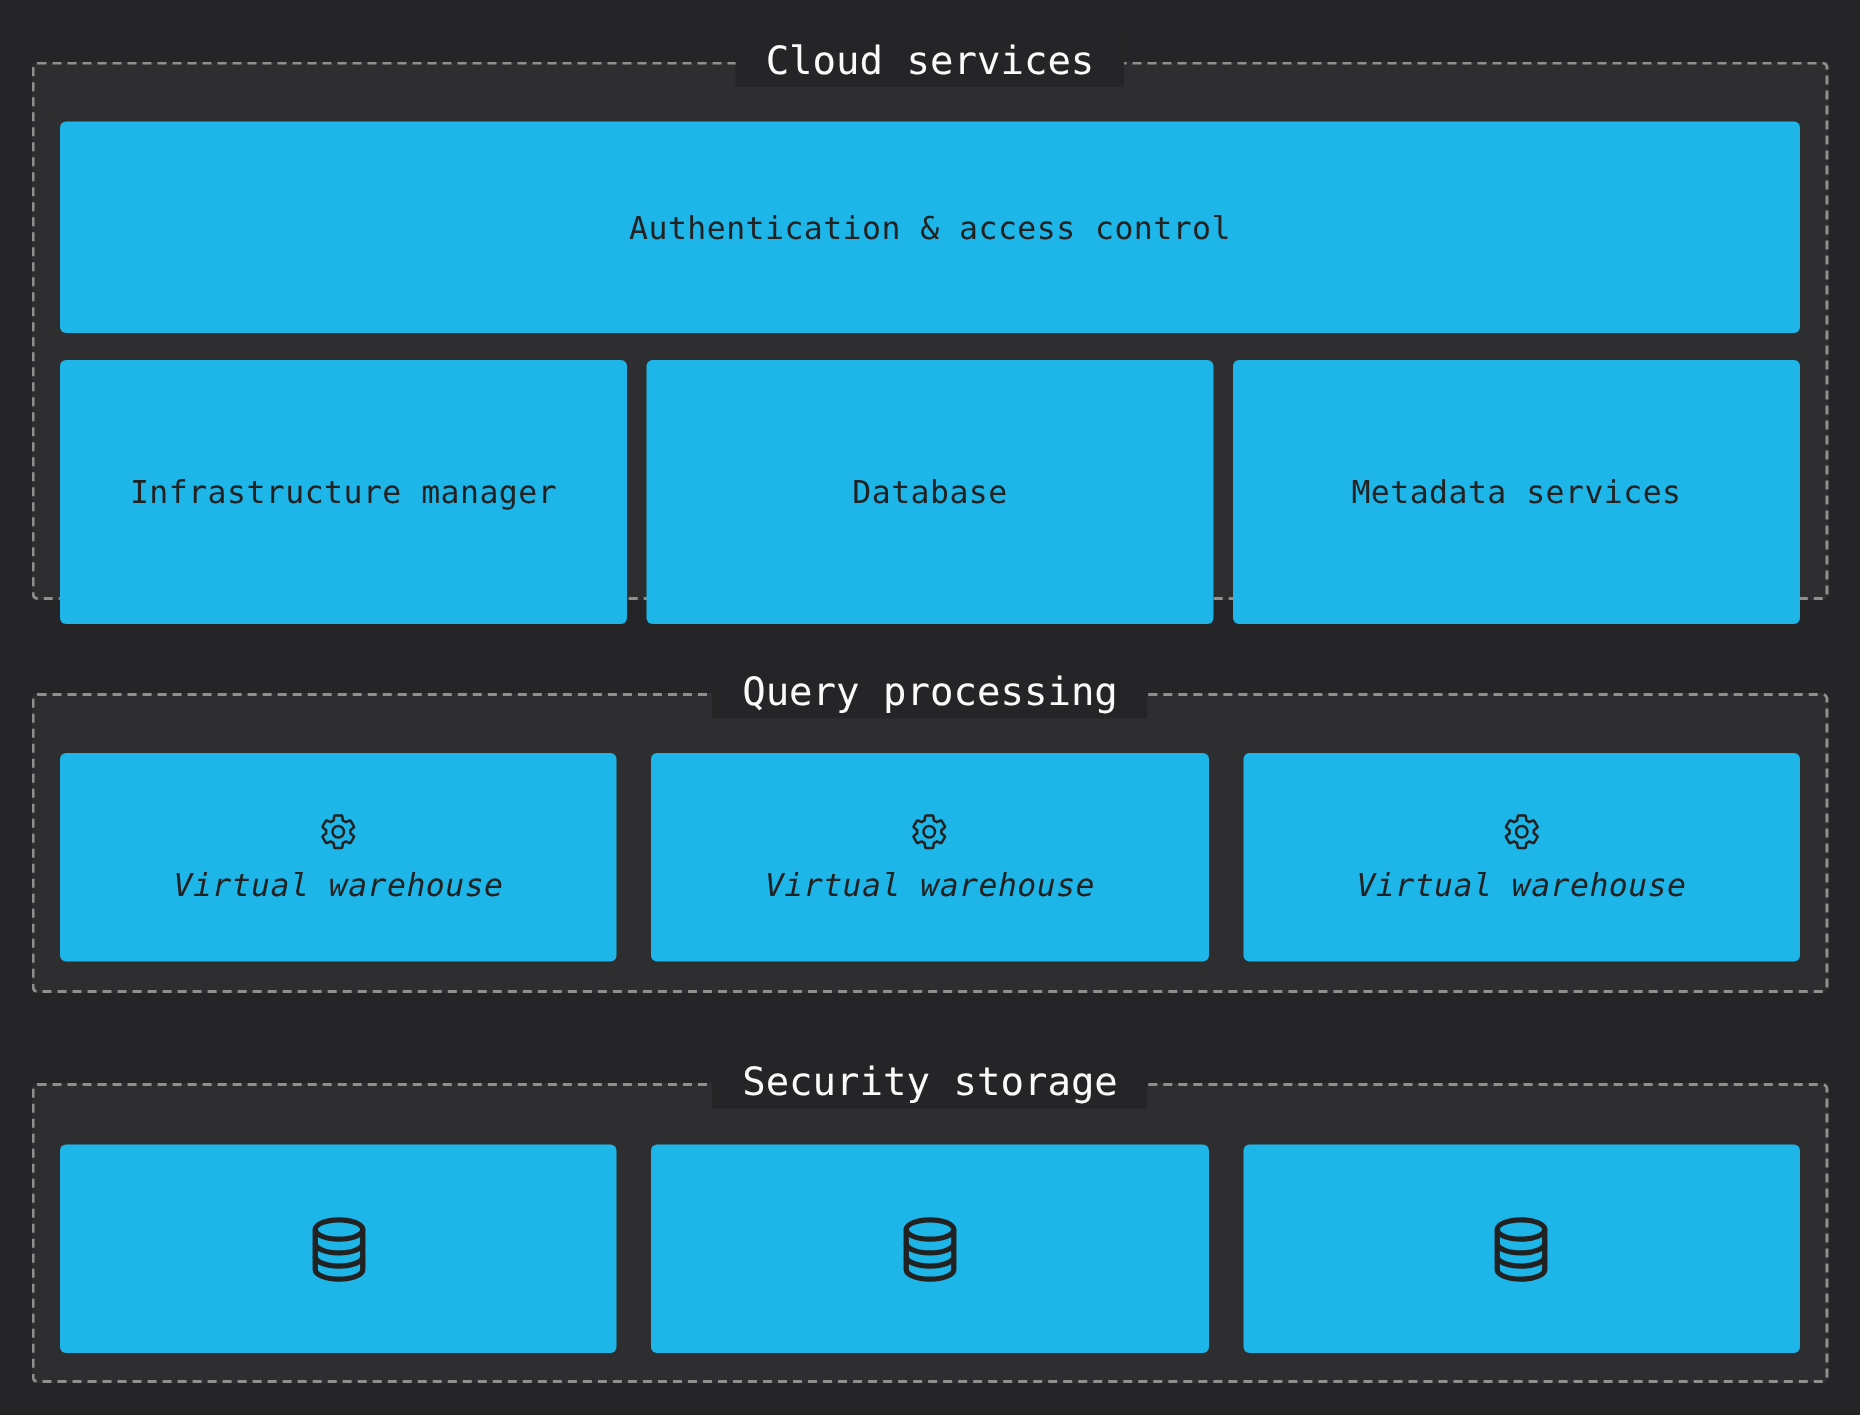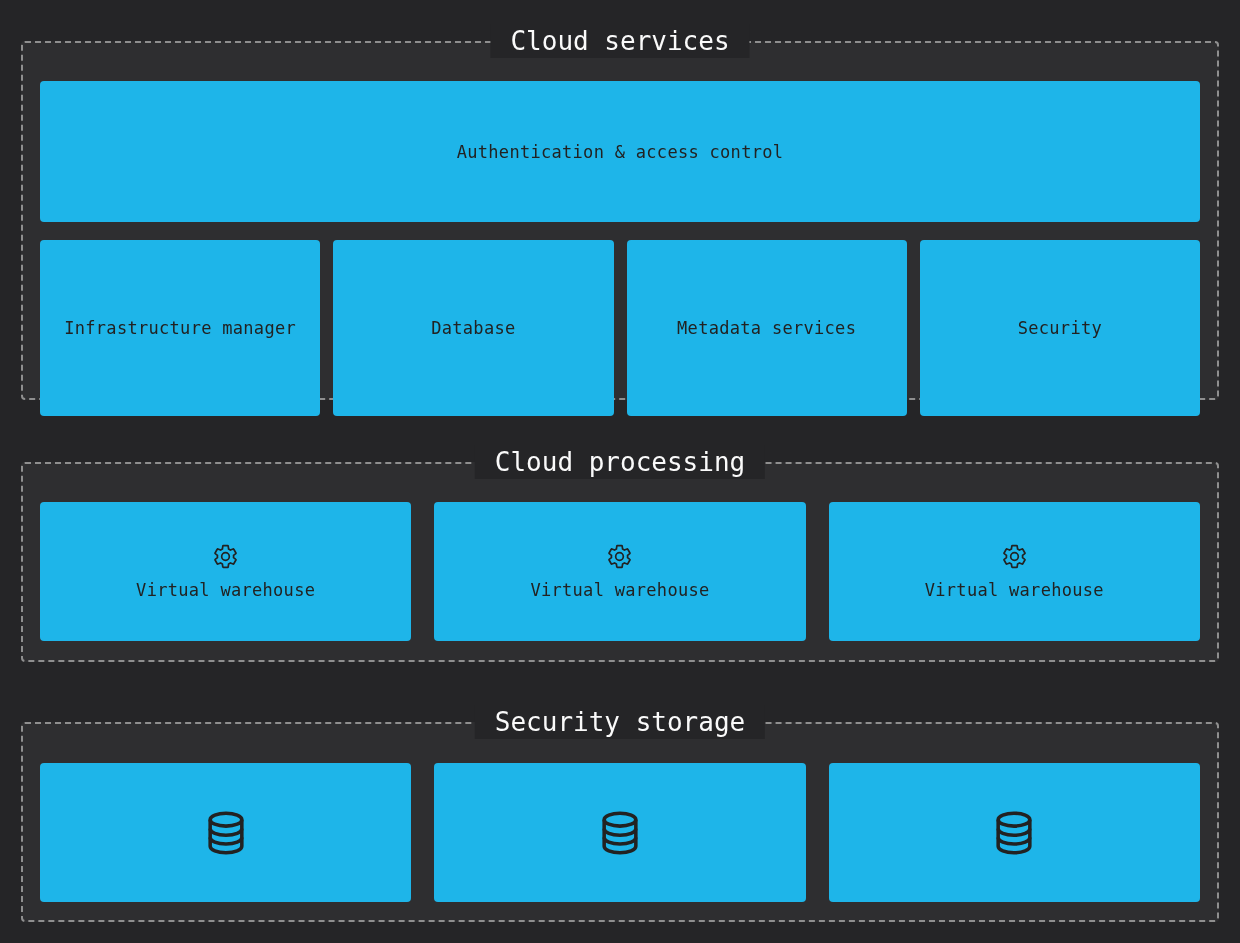--- a/index.html
+++ b/index.html
@@ -39,28 +39,28 @@
     line-height:34px;
     white-space:nowrap;
   }
   .box{
     background:var(--box-fill);
     border-radius:4px;
     display:flex;
     align-items:center;
     justify-content:center;
     color:var(--box-text);
-    font-size:17px;
+    font-size:21px;
     letter-spacing:.3px;
   }
   .wide{height:141px;margin-bottom:18px;}
   .row{display:flex;}
   .row4{gap:13px;}
   .row4 .box{flex:1;height:176px;}
-  .row3{gap:23px;}
+  .row3{gap:23px;font-style:italic;}
   .row3 .box{flex:1;height:139px;flex-direction:column;}
   .wh{gap:10px;}
   .icon{display:block;color:var(--box-text);}
 </style>
 </head>
 <body>
 
 <main>
 
   <section class="section s1">
@@ -73,28 +73,25 @@
     <div class="row row4">
       <div class="box">
         <span>Infrastructure manager</span>
       </div>
       <div class="box">
         <span>Database</span>
       </div>
       <div class="box">
         <span>Metadata services</span>
       </div>
-      <div class="box">
-        <span>Security</span>
-      </div>
     </div>
   </section>
 
   <section class="section s2">
-    <div class="sec-title">Cloud processing</div>
+    <div class="sec-title">Query processing</div>
 
     <div class="row row3">
       <div class="box wh">
         <svg class="icon" width="27" height="27" viewBox="0 0 24 24" fill="none" stroke="currentColor" stroke-width="1.5" stroke-linejoin="round">
           <path d="M19.14 12.94c.04-.3.06-.61.06-.94 0-.32-.02-.64-.07-.94l2.03-1.58c.18-.14.23-.41.12-.61l-1.92-3.32c-.12-.22-.37-.29-.59-.22l-2.39.96c-.5-.38-1.03-.7-1.62-.94l-.36-2.54c-.04-.24-.24-.41-.48-.41h-3.84c-.24 0-.43.17-.47.41l-.36 2.54c-.59.24-1.13.57-1.62.94l-2.39-.96c-.22-.08-.47 0-.59.22L2.74 8.87c-.12.21-.08.47.12.61l2.03 1.58c-.05.3-.09.63-.09.94s.02.64.07.94l-2.03 1.58c-.18.14-.23.41-.12.61l1.92 3.32c.12.22.37.29.59.22l2.39-.96c.5.38 1.03.7 1.62.94l.36 2.54c.05.24.24.41.48.41h3.84c.24 0 .44-.17.47-.41l.36-2.54c.59-.24 1.13-.56 1.62-.94l2.39.96c.22.08.47 0 .59-.22l1.92-3.32c.12-.22.07-.47-.12-.61l-2.01-1.58z"></path>
           <circle cx="12" cy="12" r="3.4"></circle>
         </svg>
         <span>Virtual warehouse</span>
       </div>
       <div class="box wh">

